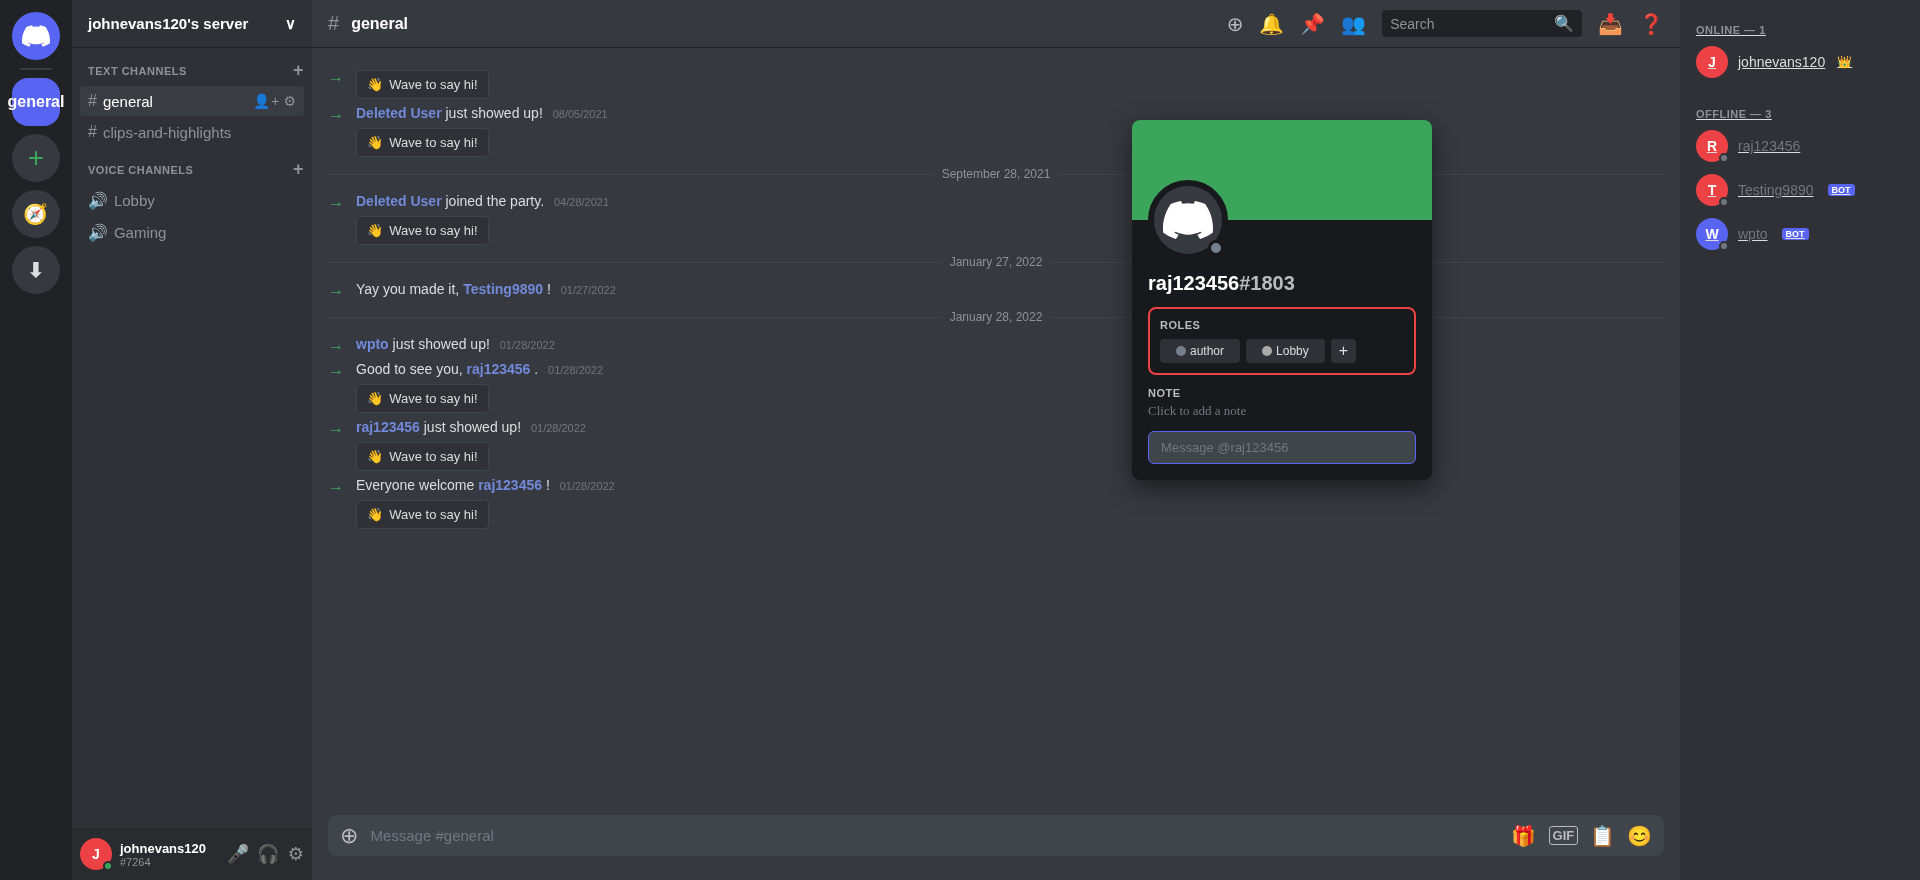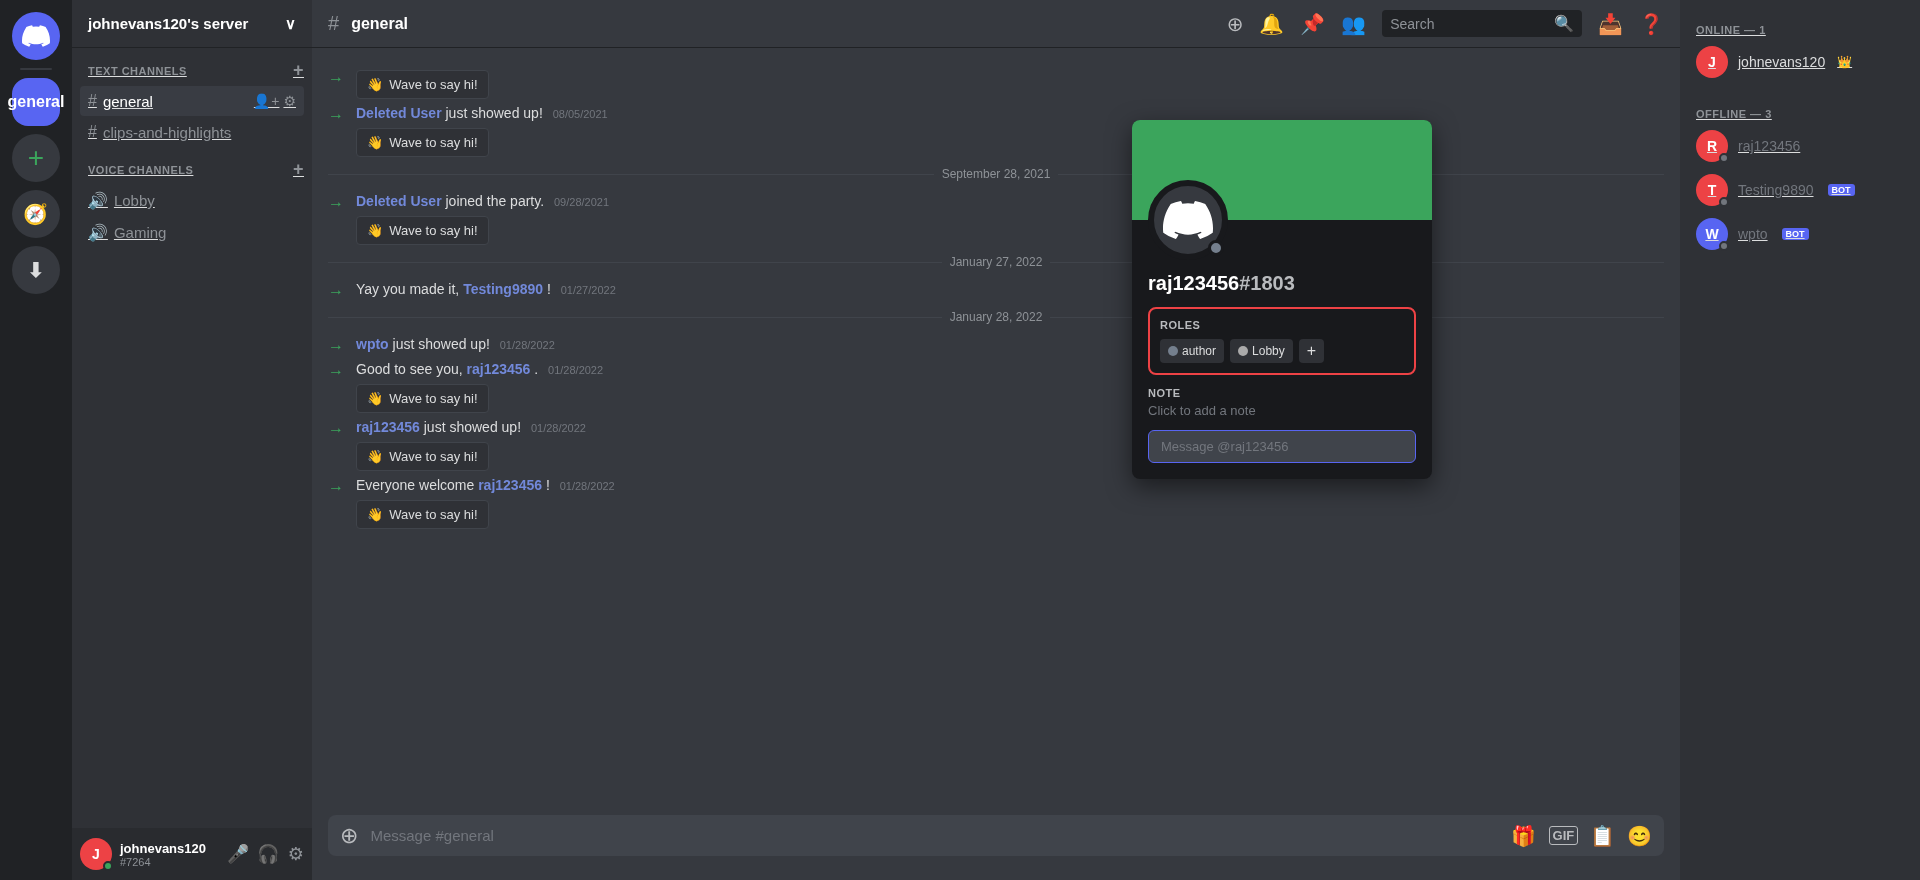--- a/index.html
+++ b/index.html
@@ -50,21 +50,20 @@
       color: #fff;
       cursor: pointer;
     }
     .channel-list {
       flex: 1;
       overflow-y: auto;
       padding: 8px 0;
     }
     .channel-section {
       margin-bottom: 8px;
-      text-decoration: underline;
     }
     .section-header {
       padding: 4px 8px 4px 16px;
       font-size: 11px;
       font-weight: 700;
       color: #8e9297;
       text-transform: uppercase;
       letter-spacing: 0.5px;
       display: flex;
       align-items: center;
@@ -357,21 +356,21 @@
       letter-spacing: 0.5px;
       margin-bottom: 8px;
     }
     .roles-list { display: flex; gap: 6px; flex-wrap: wrap; }
     .role-badge {
       display: flex;
       align-items: center;
       gap: 4px;
       background: #2f3136;
       border-radius: 4px;
-      padding: 3px 8px;
+      padding: 3px 16px;
       font-size: 12px;
       color: #dcddde;
     }
     .role-dot { width: 10px; height: 10px; border-radius: 50%; }
     .role-add-btn {
       background: #2f3136;
       border-radius: 4px;
       padding: 3px 8px;
       font-size: 16px;
       color: #dcddde;
@@ -381,21 +380,21 @@
     }
     .note-section { margin: 0 16px 12px; }
     .note-title {
       font-size: 11px;
       font-weight: 700;
       color: #b9bbbe;
       text-transform: uppercase;
       letter-spacing: 0.5px;
       margin-bottom: 4px;
     }
-    .note-text { font-size: 13px; color: #72767d; cursor: pointer; }
+    .note-text { font-size: 13px; color: #72767d; cursor: pointer; font-family: Liberation Serif, serif; }
     .message-dm-input {
       margin: 0 16px 16px;
       background: #40444b;
       border-radius: 6px;
       padding: 8px 12px;
       font-size: 13px;
       color: #72767d;
       border: 1px solid #5865f2;
       cursor: text;
     }
@@ -526,21 +525,21 @@
     <div class="date-divider">
       <span>September 28, 2021</span>
     </div>
 
     <div class="message-item">
       <span class="join-arrow">→</span>
       <div class="message-content">
         <div class="message-text">
           <span class="mention">Deleted User</span>
           <span> joined the party.</span>
-          <span class="timestamp">09/28/2021</span>
+          <span class="timestamp">04/28/2021</span>
         </div>
         <div class="wave-btn">
           <span>👋</span>
           <span>Wave to say hi!</span>
         </div>
       </div>
     </div>
 
     <div class="date-divider">
       <span>January 27, 2022</span>

